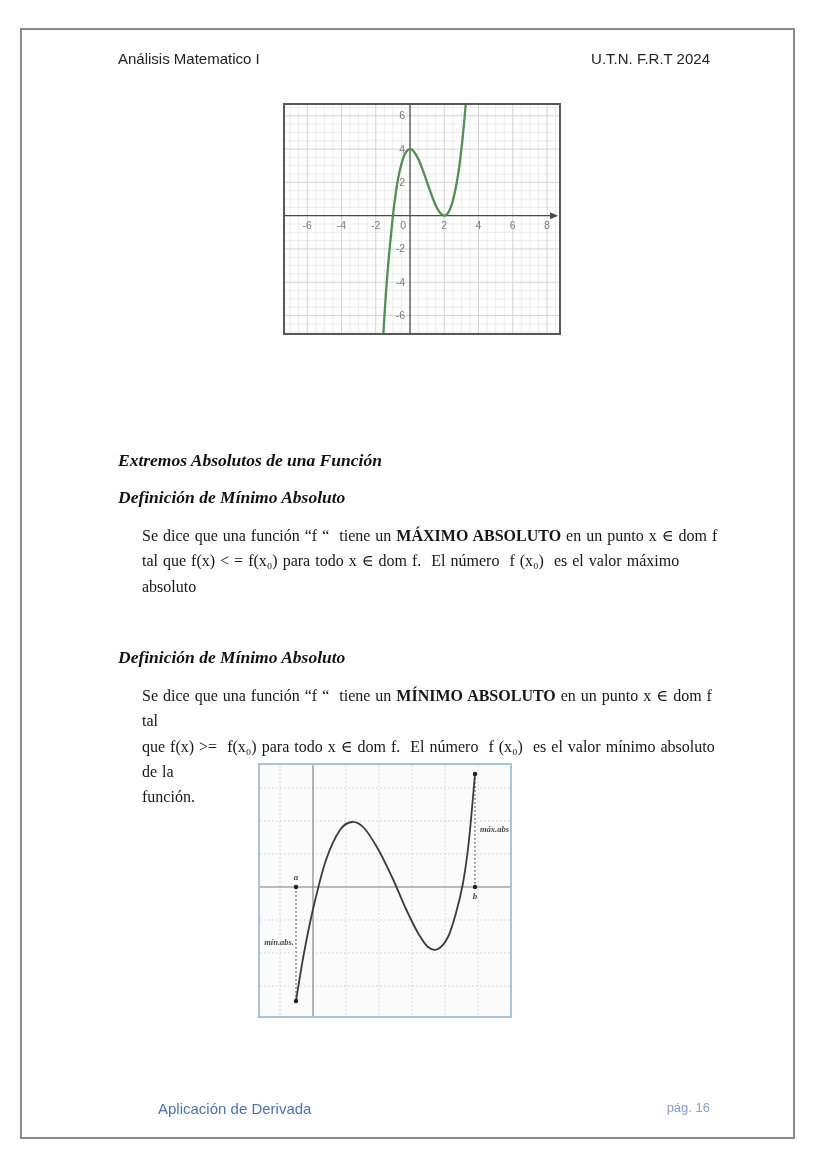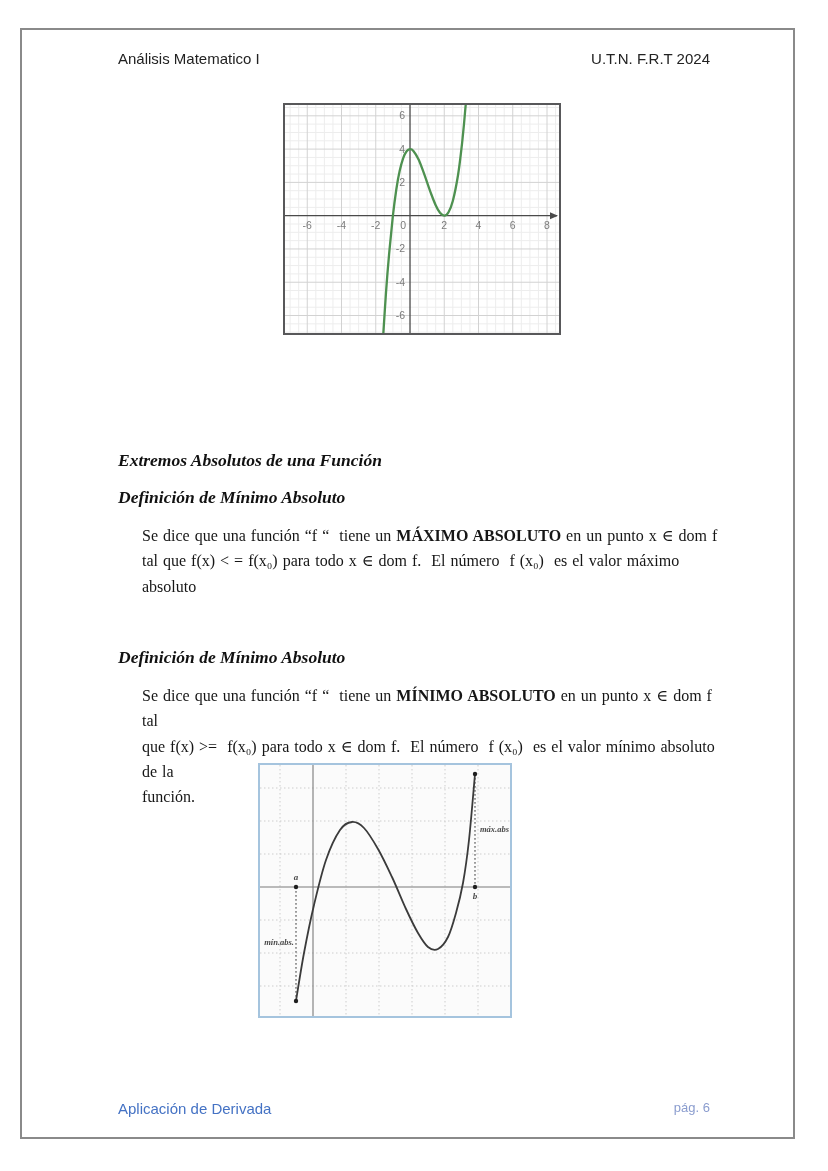--- a/index.html
+++ b/index.html
@@ -160,15 +160,15 @@
         <circle cx="215" cy="9" r="2.2" fill="#1e1e1e"></circle>
         <circle cx="36" cy="122" r="2.2" fill="#1e1e1e"></circle>
         <circle cx="215" cy="122" r="2.2" fill="#1e1e1e"></circle>
         <text x="36" y="115" text-anchor="middle" fill="#4a4a4a" font-size="9" font-family="&quot;Liberation Serif&quot;,&quot;DejaVu Serif&quot;,serif" font-style="italic" font-weight="600">a</text>
         <text x="215" y="134" text-anchor="middle" fill="#4a4a4a" font-size="9" font-family="&quot;Liberation Serif&quot;,&quot;DejaVu Serif&quot;,serif" font-style="italic" font-weight="600">b</text>
         <text x="34" y="180" text-anchor="end" fill="#4a4a4a" font-size="8.5" font-family="&quot;Liberation Serif&quot;,&quot;DejaVu Serif&quot;,serif" font-style="italic" font-weight="600">mín.abs.</text>
         <text x="220" y="67" text-anchor="start" fill="#4a4a4a" font-size="8.5" font-family="&quot;Liberation Serif&quot;,&quot;DejaVu Serif&quot;,serif" font-style="italic" font-weight="600">máx.abs</text>
       </svg>
   </div>
 
-  <div class="ftr ftr-left" style="color: rgb(68, 114, 196);">Aplicación de Derivada</div>
-  <div class="ftr ftr-right" style="color: rgb(138, 156, 206);">pág. 6</div>
+  <div class="ftr ftr-left" style="color: rgb(68, 114, 196); margin-left: 40px;">Aplicación de Derivada</div>
+  <div class="ftr ftr-right" style="color: rgb(138, 156, 206);">pág. 16</div>
 </div>
 
 </body></html>

